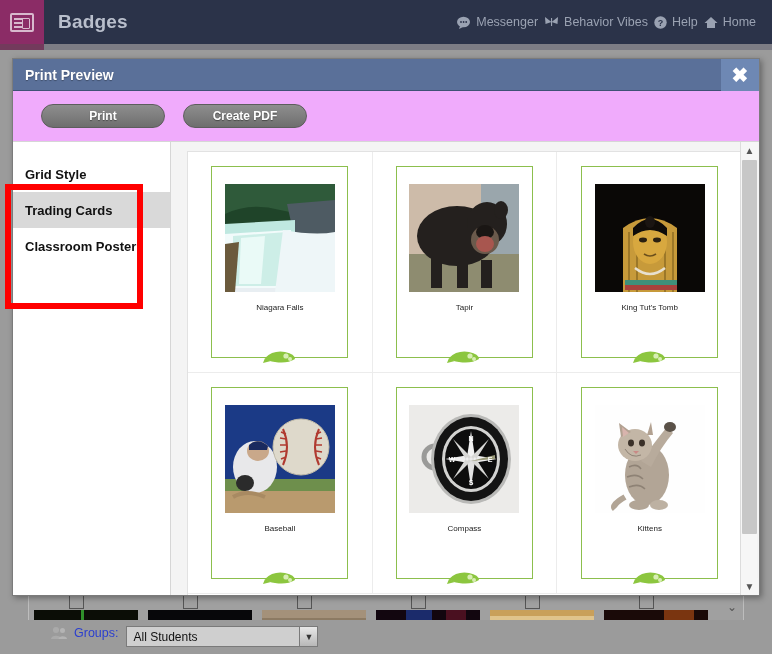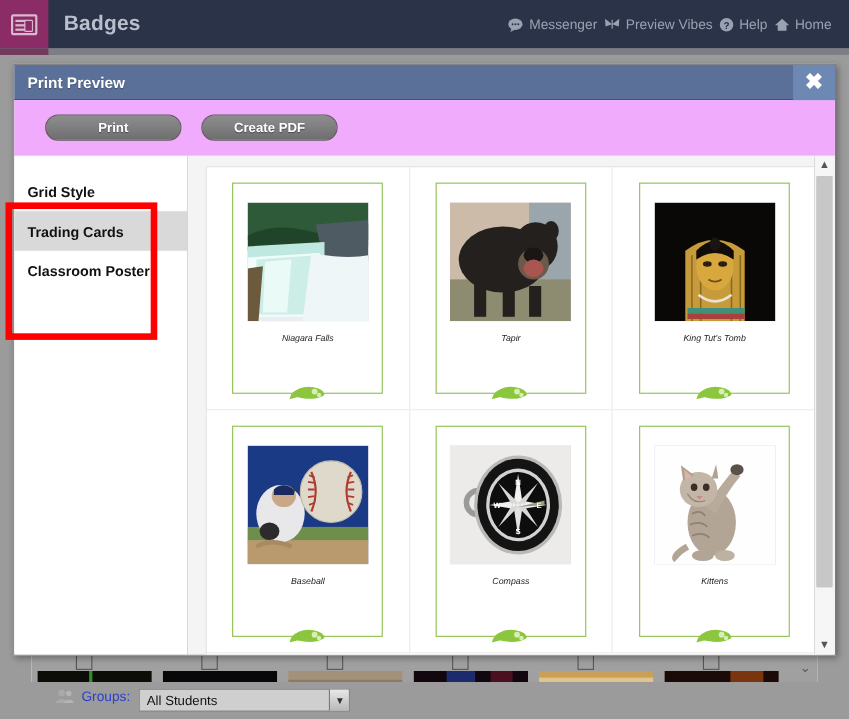--- a/index.html
+++ b/index.html
@@ -163,21 +163,20 @@
     display: flex; flex-direction: column; align-items: center;
   }
   .card-img {
     width: 110px; height: 108px; margin-top: 17px;
     background: #ddd; overflow: hidden;
   }
   .card-img svg { display: block; width: 110px; height: 108px; }
   .card-label {
     margin-top: 11px; font-size: 8px; color: #222; text-align: center;
     width: 100%;
-    font-style: italic;
   }
   .card-deco {
     position: absolute; left: 0; bottom: -8px; width: 100%;
     display: flex; align-items: center; justify-content: center;
   }
   .whale { width: 34px; height: 17px; }
 
   
   .vscroll {
     position: absolute; right: 2px; top: 0; bottom: 0; width: 17px;
@@ -228,21 +227,21 @@
       </div>
 
       <div class="nav-item">
         <span class="nav-ico">
           <svg width="15" height="12" viewBox="0 0 15 12">
             <path d="M7.5 6 L1 1 L1.5 8 L7.5 6 Z" fill="#9aa2b2"></path>
             <path d="M7.5 6 L14 1 L13.5 8 L7.5 6 Z" fill="#9aa2b2"></path>
             <rect x="7" y="2" width="1.1" height="8" fill="#9aa2b2"></rect>
           </svg>
         </span>
-        <span>Preview Vibes</span>
+        <span>Behavior Vibes</span>
       </div>
 
       <div class="nav-item">
         <span class="nav-ico">
           <svg width="13" height="13" viewBox="0 0 13 13">
             <circle cx="6.5" cy="6.5" r="6.2" fill="#9aa2b2"></circle>
             <text x="6.5" y="10" font-size="9" font-family="Liberation Sans, sans-serif" font-weight="bold" fill="#2b3349" text-anchor="middle">?</text>
           </svg>
         </span>
         <span>Help</span>

